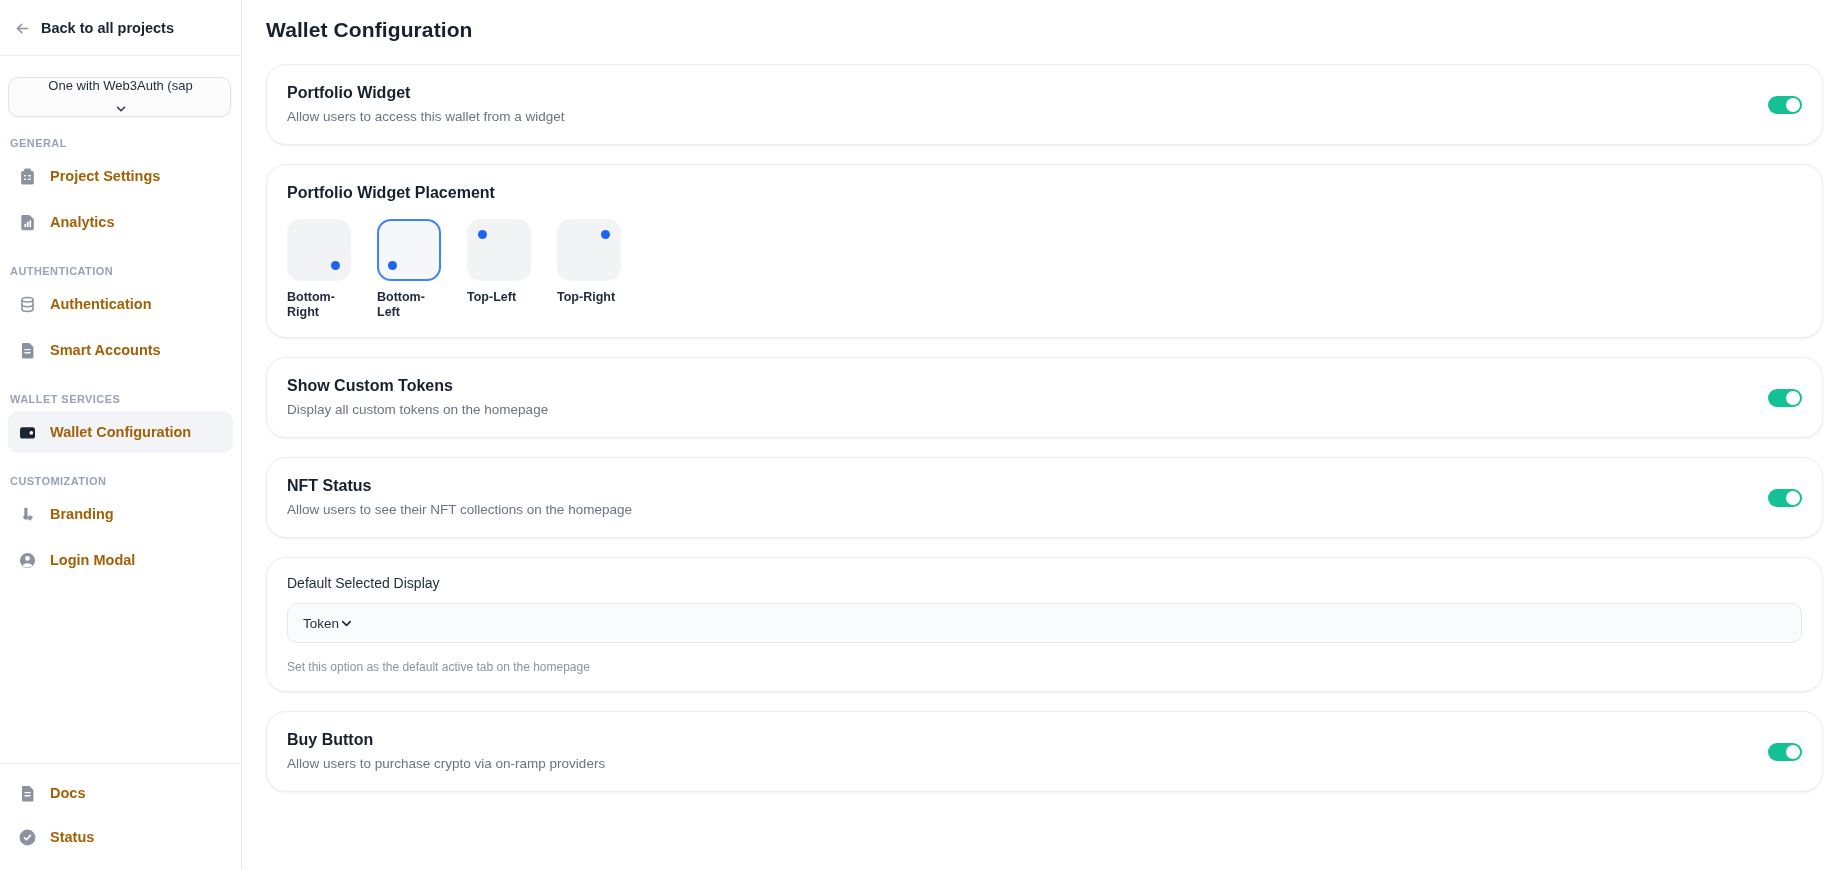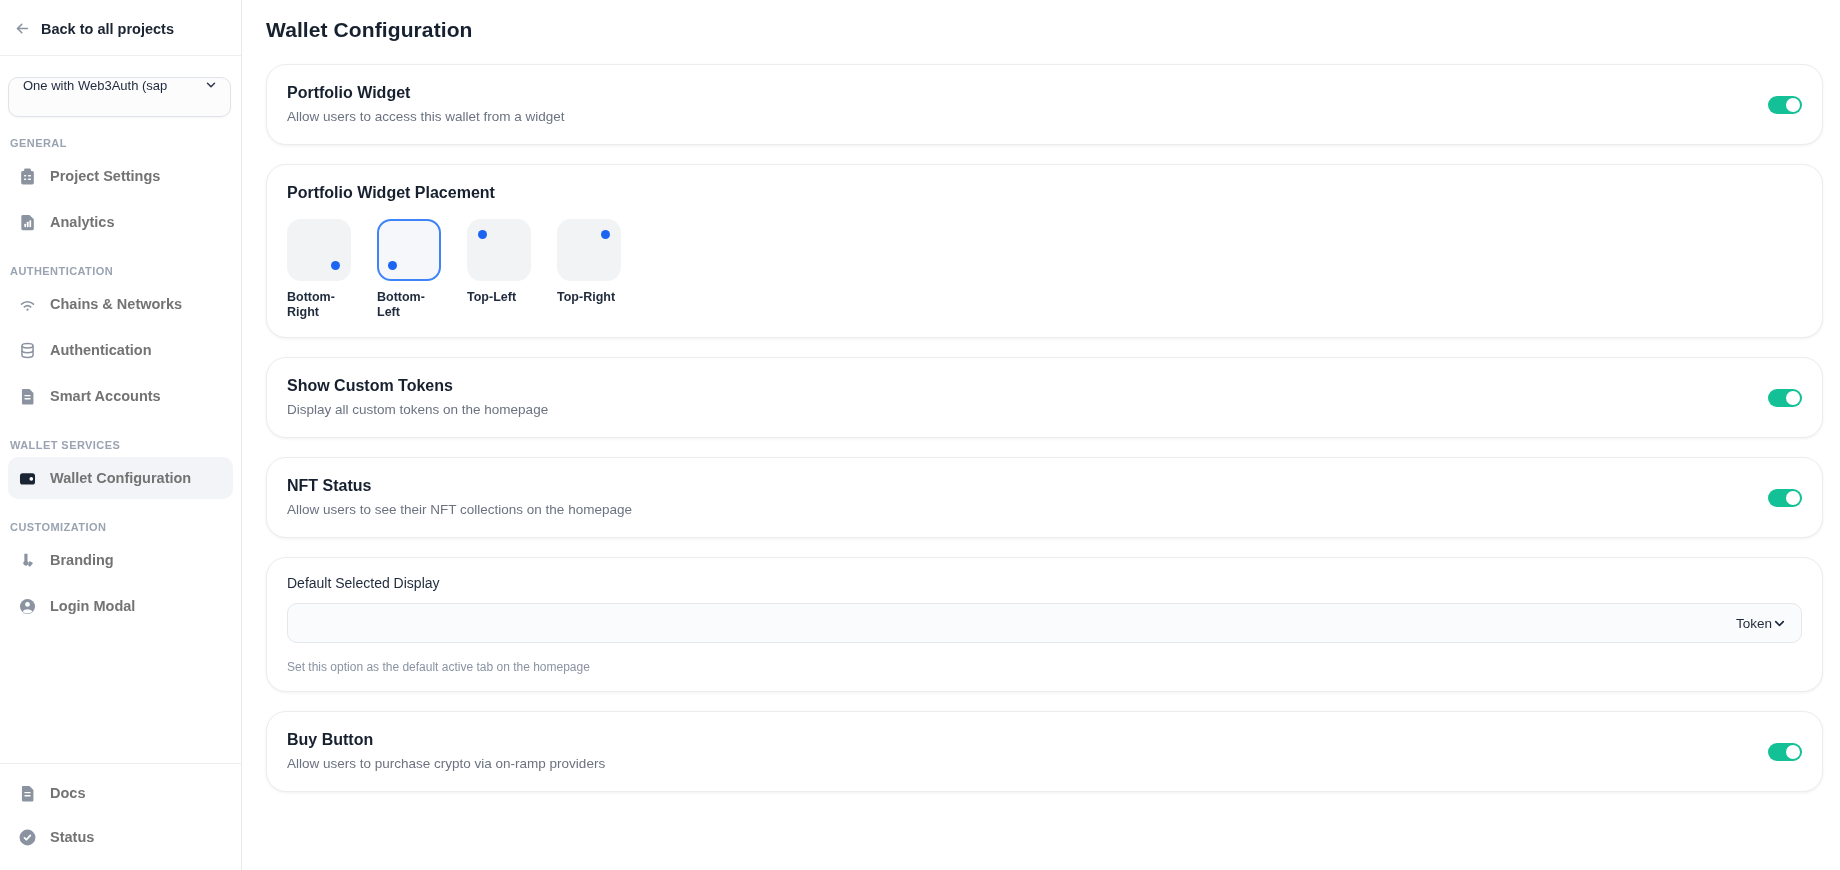--- a/index.html
+++ b/index.html
@@ -11,49 +11,49 @@
   }
 
   
   .sidebar {
     width:242px; min-width:242px; height:100%;
     background:#ffffff; border-right:1px solid #e7e9ee;
     display:flex; flex-direction:column;
     padding:0;
   }
   .back-link {
-    display:flex; align-items:center; gap:10px;
+    display:flex; gap:10px;
     padding:20px 14px 18px 14px;
     font-size:14.5px; font-weight:700; color:#1a2433;
     cursor:pointer;
   }
   .back-link svg { width:17px; height:17px; }
   .sidebar-divider { border-top:1px solid #eceef2; margin:0; }
   .project-select {
     margin:21px 10px 0 8px;
     height:40px; border:1px solid #dfe3ea; border-radius:10px;
     background:#fcfcfd; box-shadow:0 1px 2px rgba(16,24,40,.04);
-    display:flex; justify-content:space-between;
-    padding:0 12px 0 14px; cursor:pointer;
+    display:flex; align-items:center; justify-content:space-between;
+    padding:0 12px 0 14px; cursor:pointer;flex-direction:column;
   }
   .project-select .value {
     font-size:13px; font-weight:500; color:#1f2a3c;
     white-space:nowrap; overflow:hidden; max-width:176px;
   }
   .project-select svg { width:14px; height:14px; flex:none; }
   .section-label {
     font-size:11px; font-weight:700; letter-spacing:.04em;
     color:#9aa3b2; text-transform:uppercase;
     padding:0 10px; margin:20px 0 4px 0;
   }
   .nav-item {
     display:flex; align-items:center; gap:13px;
     height:42px; margin:2px 8px; padding:0 10px;
     border-radius:10px; cursor:pointer;
-    font-size:14.5px; font-weight:600; color:#737373;
+    font-size:14.5px; font-weight:600; color:#a16207;
   }
   .nav-item .icon { width:19px; height:19px; display:flex; flex:none; }
   .nav-item .icon svg { width:19px; height:19px; }
   .nav-item.active { background:#f3f4f7; }
   .sidebar-footer { margin-top:auto; }
   .sidebar-footer .sidebar-divider { margin-bottom:8px; }
   .sidebar-footer .nav-item:last-child { margin-bottom:12px; }
 
   
   .main {
@@ -96,21 +96,21 @@
   .dot-top-right    .placement-dot { right:9px; top:9px; }
   .placement-label {
     margin-top:9px; font-size:12.5px; font-weight:600; color:#1f2a3c; line-height:15px;
   }
 
   
   .select-label { font-size:14px; font-weight:400; color:#1f2a3c; }
   .select-control {
     margin-top:12px; height:40px; border:1px solid #e4e7ec; border-radius:10px;
     background:#fafbfc;
-    display:flex; align-items:center; justify-content:flex-end;
+    display:flex; align-items:center; justify-content:flex-start;
     padding:0 14px 0 15px; cursor:pointer;
   }
   .select-control .value { font-size:13.5px; font-weight:500; color:#1f2a3c; }
   .select-control svg { width:15px; height:15px; }
   .select-helper { margin-top:17px; font-size:12px; color:#8a93a2; }
 </style>
 </head>
 <body>
 
 <aside class="sidebar">
@@ -155,30 +155,20 @@
           <rect x="8" y="13.5" width="2.2" height="4.5" rx="0.8" fill="#fff"></rect>
           <rect x="11.2" y="11" width="2.2" height="7" rx="0.8" fill="#fff"></rect>
           <rect x="14.4" y="9" width="2.2" height="9" rx="0.8" fill="#fff"></rect>
         </svg>
     </span>
     <span>Analytics</span>
   </div>
 
   <div class="section-label">AUTHENTICATION</div>
 
-  <div class="nav-item">
-    <span class="icon">
-      <svg viewBox="0 0 24 24" fill="none" stroke="#8b93a1" stroke-width="2" stroke-linecap="round">
-          <path d="M4.5 11.5a11 11 0 0 1 15 0"></path>
-          <path d="M8 15a6.3 6.3 0 0 1 8 0"></path>
-          <circle cx="12" cy="18.6" r="1.4" fill="#8b93a1" stroke="none"></circle>
-        </svg>
-    </span>
-    <span>Chains &amp; Networks</span>
-  </div>
 
   <div class="nav-item">
     <span class="icon">
       <svg viewBox="0 0 24 24" fill="none" stroke="#8b93a1" stroke-width="1.9">
           <ellipse cx="12" cy="6" rx="7" ry="2.7"></ellipse>
           <path d="M5 6v6c0 1.5 3.1 2.7 7 2.7s7-1.2 7-2.7V6"></path>
           <path d="M5 12v6c0 1.5 3.1 2.7 7 2.7s7-1.2 7-2.7v-6"></path>
         </svg>
     </span>
     <span>Authentication</span>

